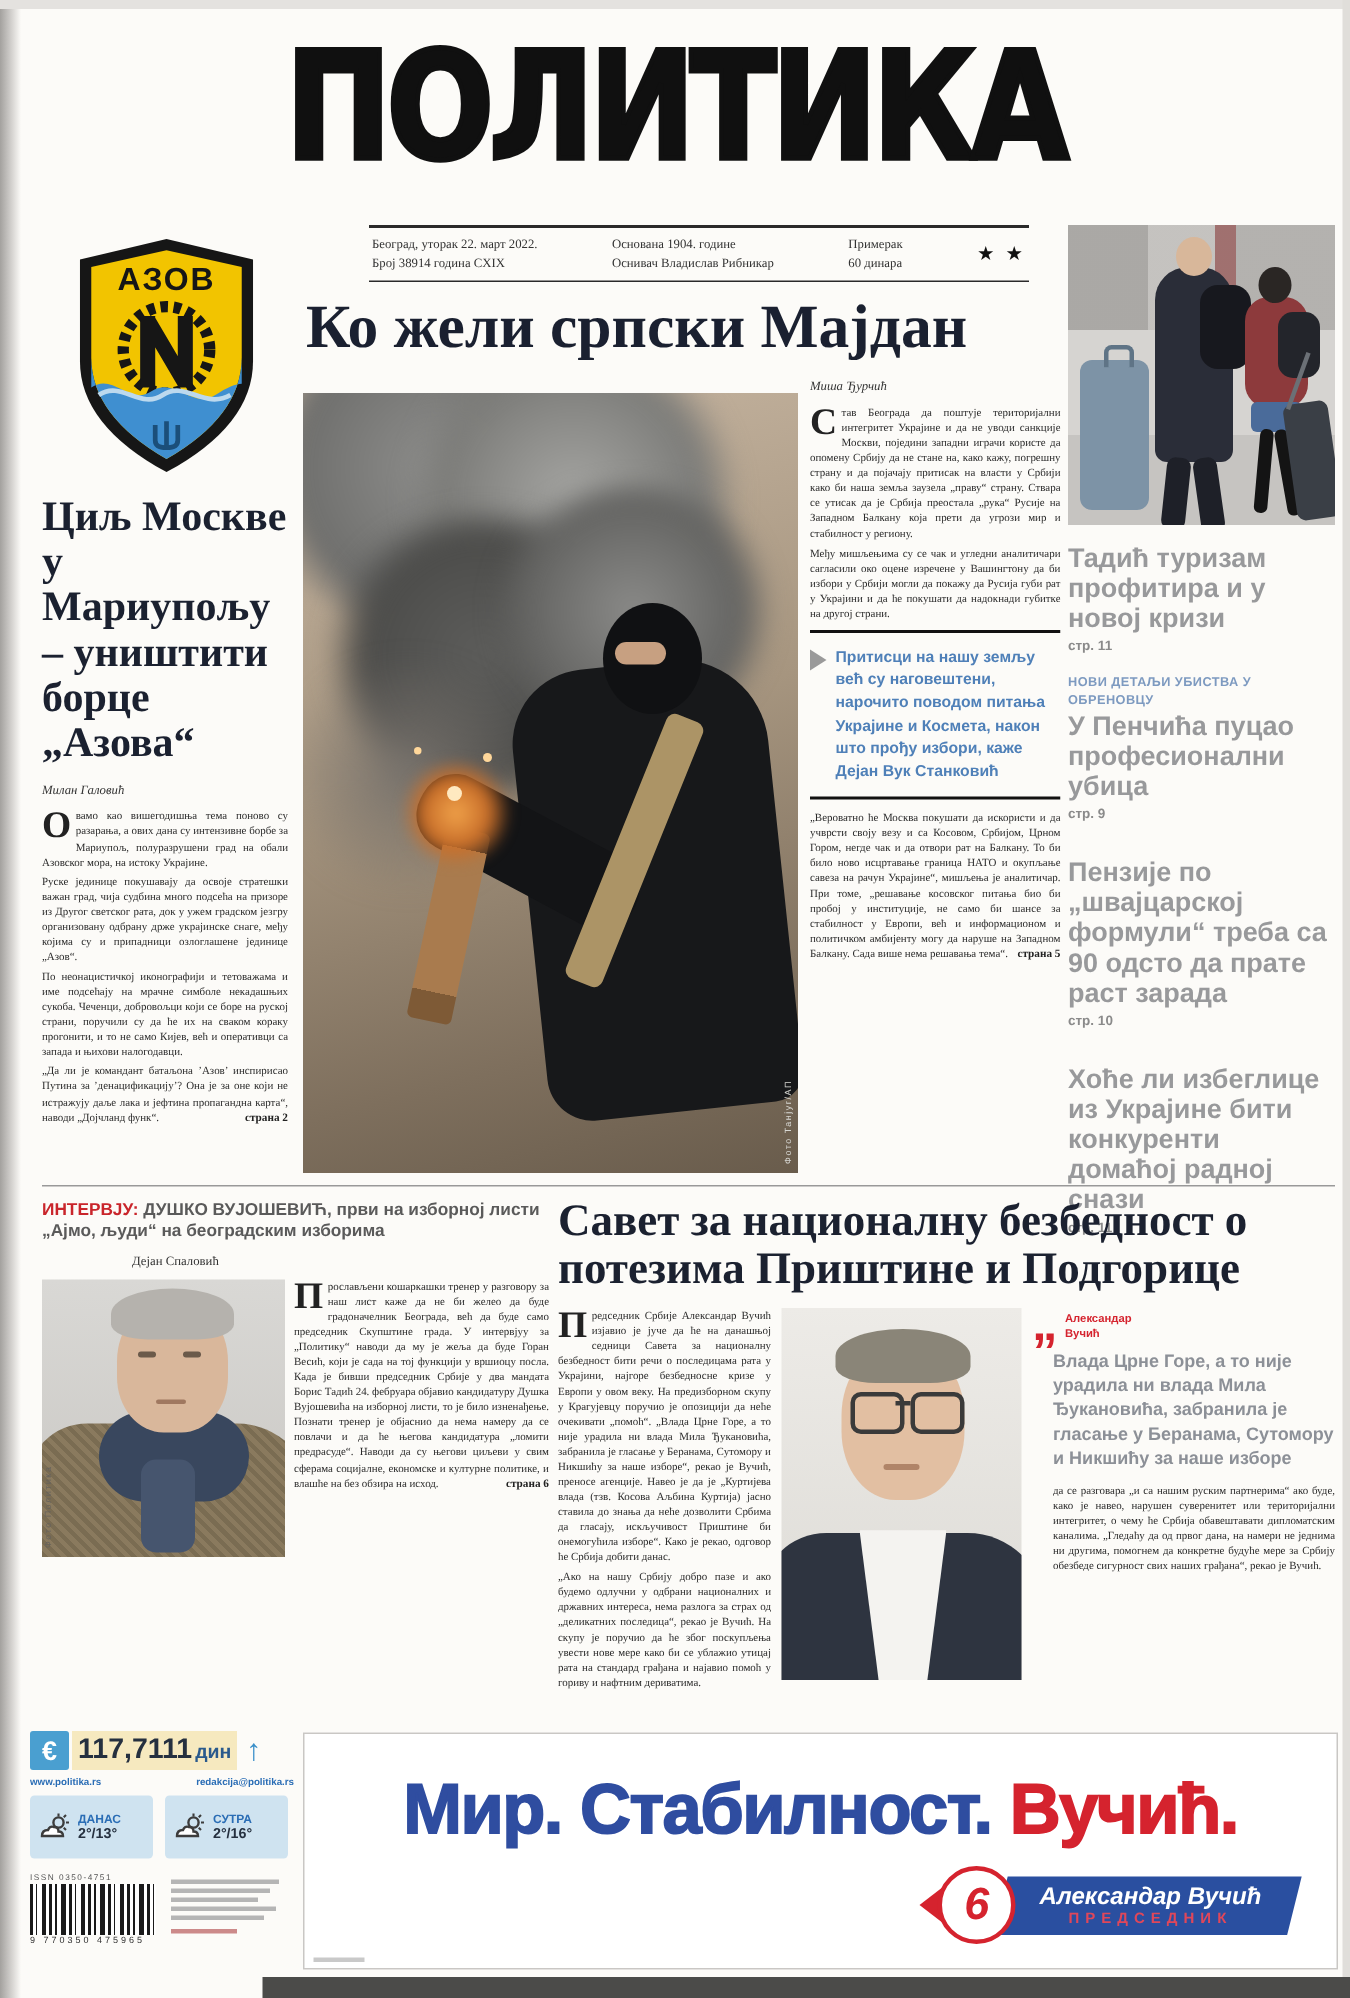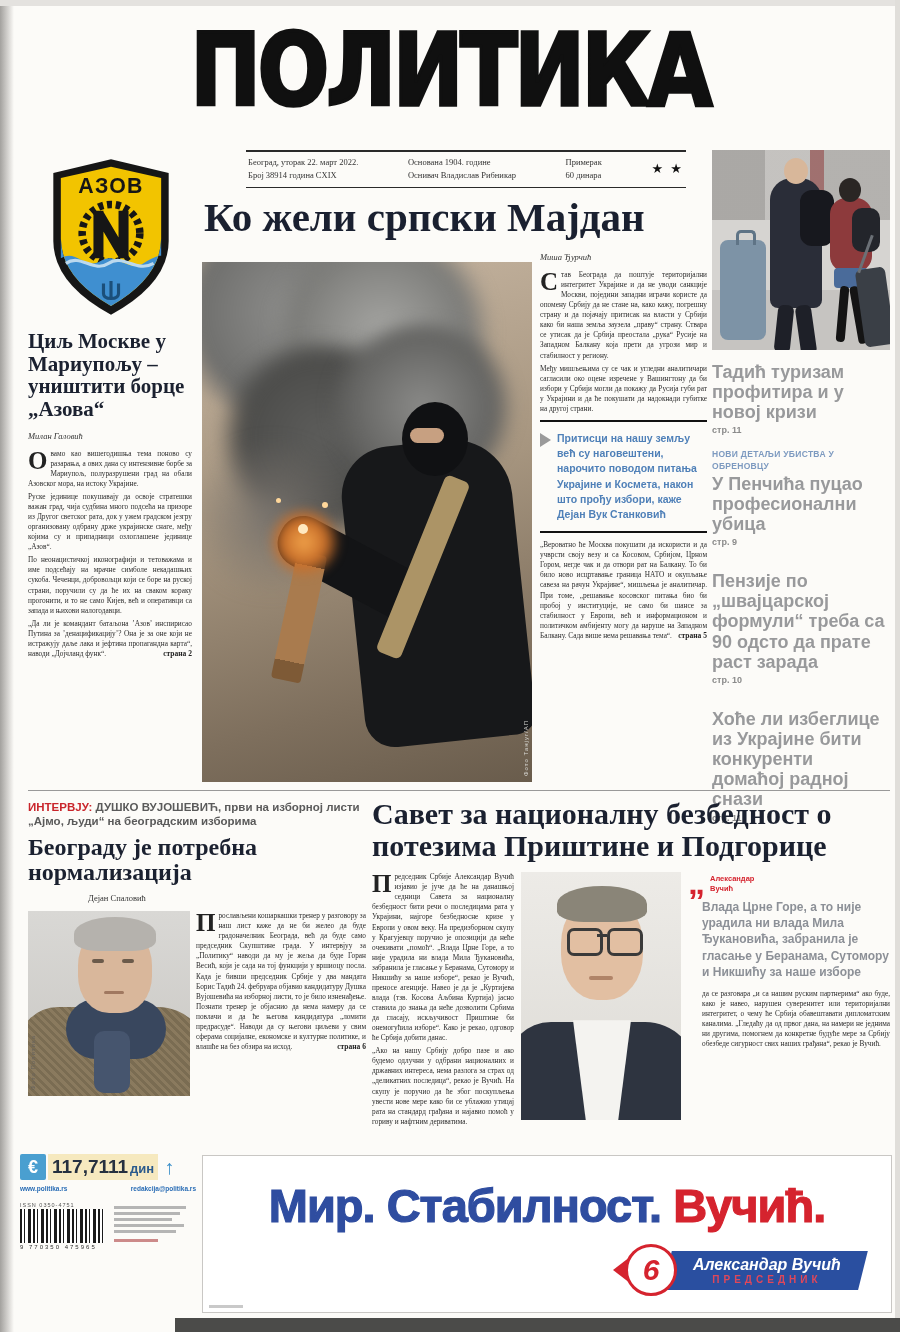--- a/index.html
+++ b/index.html
@@ -22,21 +22,21 @@
         border-bottom:1px solid #2a2a2a;padding:4px 2px 5px 2px;display:flex;
         justify-content:space-between;font-size:8.5px;line-height:1.5;color:#333;}
   .dateline .grp{white-space:nowrap;}
   .dateline .stars{font-size:13px;color:#111;align-self:center;letter-spacing:2px;}
 
   
   .azov{position:absolute;left:48px;top:158px;width:126px;height:158px;}
 
   
   .leftart{position:absolute;left:28px;top:330px;width:164px;}
-  .h-left{font-size:21px;font-weight:bold;color:#1b2130;line-height:1.08;margin:0 0 10px 0;}
+  .h-left{font-size:28px;font-weight:bold;color:#1b2130;line-height:1.08;margin:0 0 10px 0;}
   .byline{font-style:italic;font-size:8.5px;color:#333;margin:0 0 8px 0;}
   .body-text{font-size:7.3px;line-height:1.38;color:#2b2b2b;text-align:justify;}
   .body-text p{margin:0 0 3px 0;}
   .dropcap{float:left;font-size:25px;line-height:.8;font-weight:bold;margin:2px 3px 0 0;color:#222;}
   .pageref{float:right;font-weight:bold;font-size:7.5px;color:#222;}
 
   
   .mainhl{position:absolute;left:204px;top:196px;width:505px;font-size:41px;font-weight:bold;
         color:#1a2030;line-height:1.05;}
   .photo-main{position:absolute;left:202px;top:262px;width:330px;height:520px;overflow:hidden;
@@ -257,21 +257,20 @@
     <div class="t-page">стр. 11</div>
   </div>
 
   <div class="divider"></div>
 
   <div class="interview">
     <div class="iv-kick">
       <span class="red">ИНТЕРВЈУ:</span>
       <span>ДУШКО ВУЈОШЕВИЋ, први на изборној листи „Ајмо, људи“ на београдским изборима</span>
     </div>
-    <div class="h-iv">Београду је потребна нормализација</div>
     <div class="iv-byline">Дејан Спаловић</div>
     <div class="iv-cols">
       <div class="photo-duško">
         <div style="position:absolute;left:-10px;top:96px;width:190px;height:100px;background:repeating-linear-gradient(45deg,#8a7a5e 0 3px,#7a6c52 3px 6px);border-radius:40px 50px 0 0;"></div>
         <div style="position:absolute;left:38px;top:88px;width:100px;height:60px;background:#39475e;border-radius:30px;"></div>
         <div style="position:absolute;left:66px;top:120px;width:36px;height:62px;background:#46556e;border-radius:10px;"></div>
         <div style="position:absolute;left:50px;top:14px;width:74px;height:88px;background:#d9b79b;border-radius:46% 46% 42% 42%;"></div>
         <div style="position:absolute;left:46px;top:6px;width:82px;height:34px;background:#b5b2ad;border-radius:50% 50% 30% 30%;"></div>
         <div style="position:absolute;left:64px;top:48px;width:12px;height:4px;background:#6b5a4a;border-radius:2px;"></div>
         <div style="position:absolute;left:94px;top:48px;width:12px;height:4px;background:#6b5a4a;border-radius:2px;"></div>
@@ -323,20 +322,44 @@
       <div class="curr-val">
         <span class="curr-num">117,7111</span>
         <span class="curr-din">дин</span>
       </div>
       <div class="curr-arrow">↑</div>
     </div>
     <div class="sites">
       <span>www.politika.rs</span>
       <span>redakcija@politika.rs</span>
     </div>
+    <div class="wx">
+      <div class="wxbox">
+        <svg width="24" height="20" viewBox="0 0 24 20">
+          <circle cx="15" cy="7" r="3.4" fill="none" stroke="#3c3c3c" stroke-width="1.6"></circle>
+          <path d="M15 1 L15 3 M20 7 L22 7 M18.5 3.5 L20 2 M18.5 10.5 L20 12" stroke="#3c3c3c" stroke-width="1.4"></path>
+          <path d="M4 16 Q4 12 8 12 Q9 9 12 10 Q15 10 15 13 Q18 13 18 16 Z" fill="#fff" stroke="#3c3c3c" stroke-width="1.6"></path>
+        </svg>
+        <div class="wxtxt">
+          <div class="lbl">ДАНАС</div>
+          <div class="tmp">2°/13°</div>
+        </div>
+      </div>
+      <div class="wxbox">
+        <svg width="24" height="20" viewBox="0 0 24 20">
+          <circle cx="15" cy="7" r="3.4" fill="none" stroke="#3c3c3c" stroke-width="1.6"></circle>
+          <path d="M15 1 L15 3 M20 7 L22 7 M18.5 3.5 L20 2 M18.5 10.5 L20 12" stroke="#3c3c3c" stroke-width="1.4"></path>
+          <path d="M4 16 Q4 12 8 12 Q9 9 12 10 Q15 10 15 13 Q18 13 18 16 Z" fill="#fff" stroke="#3c3c3c" stroke-width="1.6"></path>
+        </svg>
+        <div class="wxtxt">
+          <div class="lbl">СУТРА</div>
+          <div class="tmp">2°/16°</div>
+        </div>
+      </div>
+    </div>
     <div class="footrow2">
       <div class="barcode-wrap">
         <div class="issn">ISSN 0350-4751</div>
         <div class="bars"></div>
         <div class="bdigits">9 770350 475965</div>
       </div>
       <div class="imprint">
         <div class="ln" style="width:72px;"></div>
         <div class="ln" style="width:66px;"></div>
         <div class="ln" style="width:58px;"></div>

